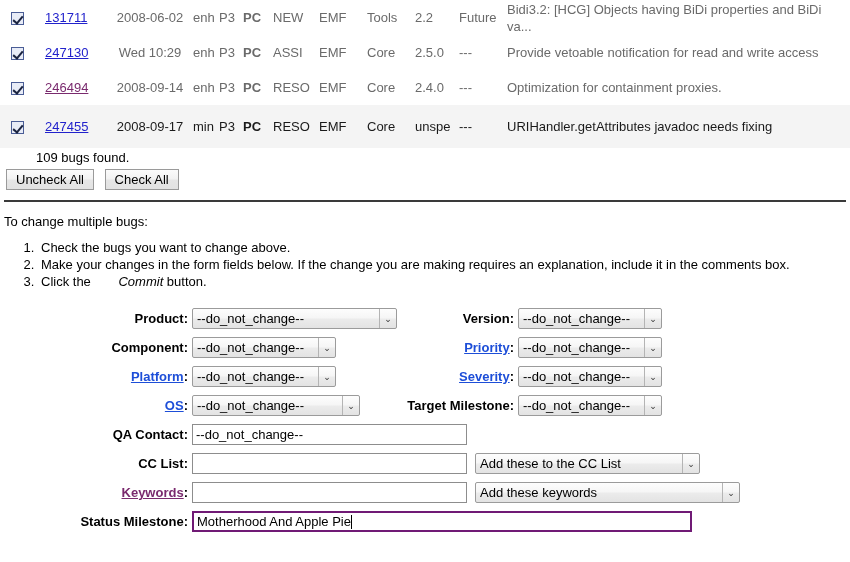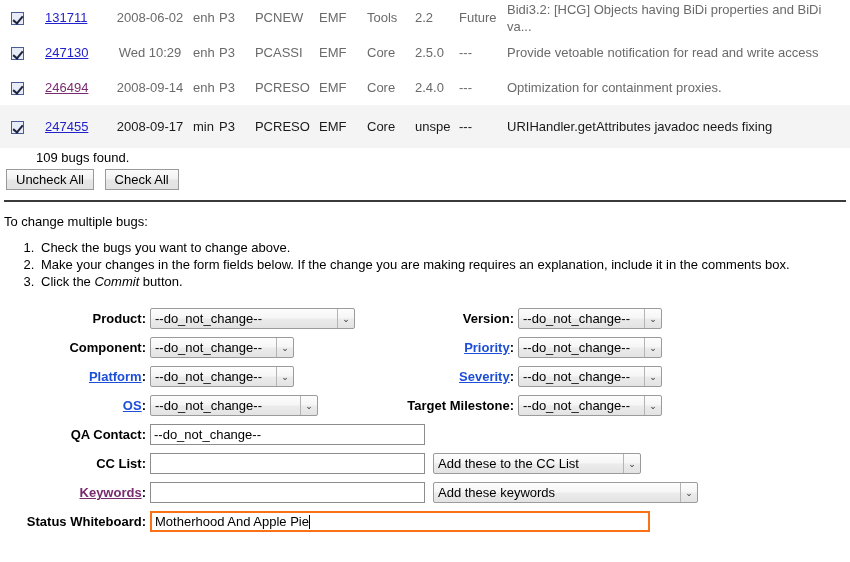--- a/index.html
+++ b/index.html
@@ -35,21 +35,21 @@
     color: #1a1a1a;
   }
   .buglist tr { height: 35px; }
   .buglist tr.tall { height: 43px; }
 
   .col-check  { width: 34px;  text-align: left; padding-left: 11px !important; }
   .col-id     { width: 62px;  text-align: left; }
   .col-date   { width: 86px;  text-align: center; }
   .col-sev    { width: 26px;  text-align: left; }
   .col-pri    { width: 24px;  text-align: left; }
-  .col-plat   { width: 30px;  text-align: right; }
+  .col-plat   { width: 30px;  text-align: left; font-weight: bold; }
   .col-stat   { width: 46px;  text-align: left; }
   .col-prod   { width: 48px;  text-align: left; }
   .col-comp   { width: 48px;  text-align: left; }
   .col-ver    { width: 44px;  text-align: left; }
   .col-mile   { width: 48px;  text-align: left; }
   .col-summ   { width: auto;  text-align: left; padding-right: 18px !important; }
 
   .cb {
     display: inline-block;
     width: 13px;
@@ -117,21 +117,21 @@
     padding-left: 4px;
     font-size: 13px;
   }
   ol.steps {
     margin: 10px 0 0 0;
     padding-left: 38px;
     font-size: 13px;
     line-height: 17px;
   }
   ol.steps li { margin-bottom: 0px; padding-left: 3px; }
-  .ital { font-style: italic; }
+  .ital { font-style: italic; margin-left: 24px; }
 
   
   .formwrap {
     margin-top: 14px;
     position: relative;
   }
   .frow {
     display: flex;
     align-items: center;
     height: 29px;
@@ -193,37 +193,37 @@
     height: 21px;
     border: 1px solid #8d8d8d;
     background: #ffffff;
     font-family: "Liberation Sans", sans-serif;
     font-size: 13px;
     padding: 0 3px;
     box-sizing: border-box;
     color: #000;
   }
   .txt.focused {
-    border: 2px solid #f97316;
+    border: 2px solid #701a75;
   }
   .caret {
     display: inline-block;
     width: 1px;
     height: 14px;
     background: #000;
     vertical-align: -3px;
   }
   .fieldtext { display: inline-block; }
 
   .rightcol {
     position: absolute;
     left: 388px;
     top: 0;
   }
-  .leftblock { position: relative; }
+  .leftblock { position: relative; padding-left: 42px; }
 </style>
 </head>
 <body>
 
 <table class="buglist">
   <tbody>
 
     <tr>
       <td class="col-check">
         <span class="cb"></span>
@@ -356,37 +356,37 @@
     </div>
 
     <div class="frow">
       <div class="lbl">QA Contact:</div>
       <input class="txt" style="width: 275px;" type="text" value="--do_not_change--">
     </div>
 
     <div class="frow">
       <div class="lbl">CC List:</div>
       <input class="txt" style="width: 275px;" type="text" value="">
-      <div class="sel" style="width:208px; margin-left:8px">
+      <div class="sel" style="width:225px; margin-left:8px">
         <span class="seltext">Add these to the CC List</span>
         <span class="arrow">⌄</span>
       </div>
     </div>
 
     <div class="frow">
       <div class="lbl"><a class="flink visited" href="#">Keywords</a><span>:</span></div>
       <input class="txt" style="width: 275px;" type="text" value="">
       <div class="sel" style="width:265px; margin-left:8px">
         <span class="seltext">Add these keywords</span>
         <span class="arrow">⌄</span>
       </div>
     </div>
 
     <div class="frow">
-      <div class="lbl">Status Whiteboard:</div>
+      <div class="lbl">Status Milestone:</div>
       <div class="txt focused" style="width:500px; display:flex; align-items:center">
         <span class="fieldtext">Motherhood And Apple Pie</span>
           <span class="caret"></span>
       </div>
     </div>
 
   </div>
 
   <div class="rightcol">
 

